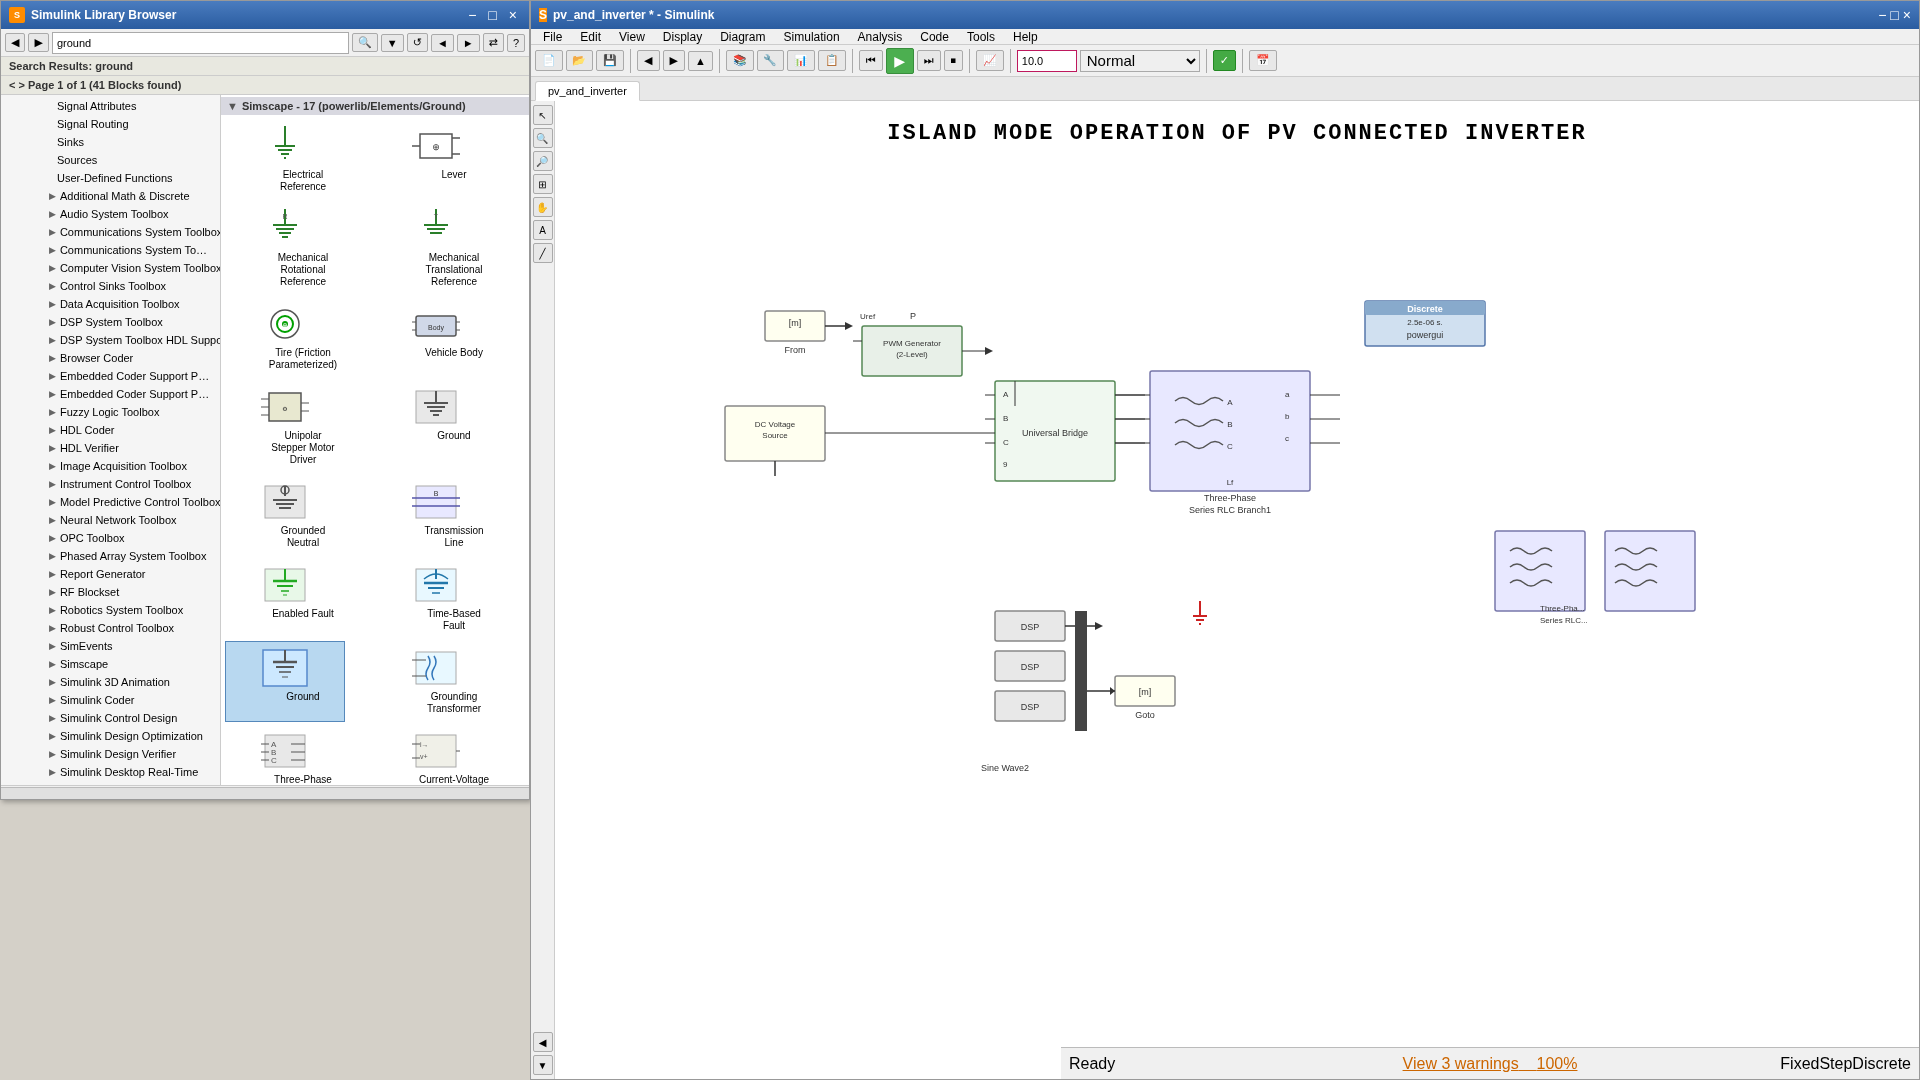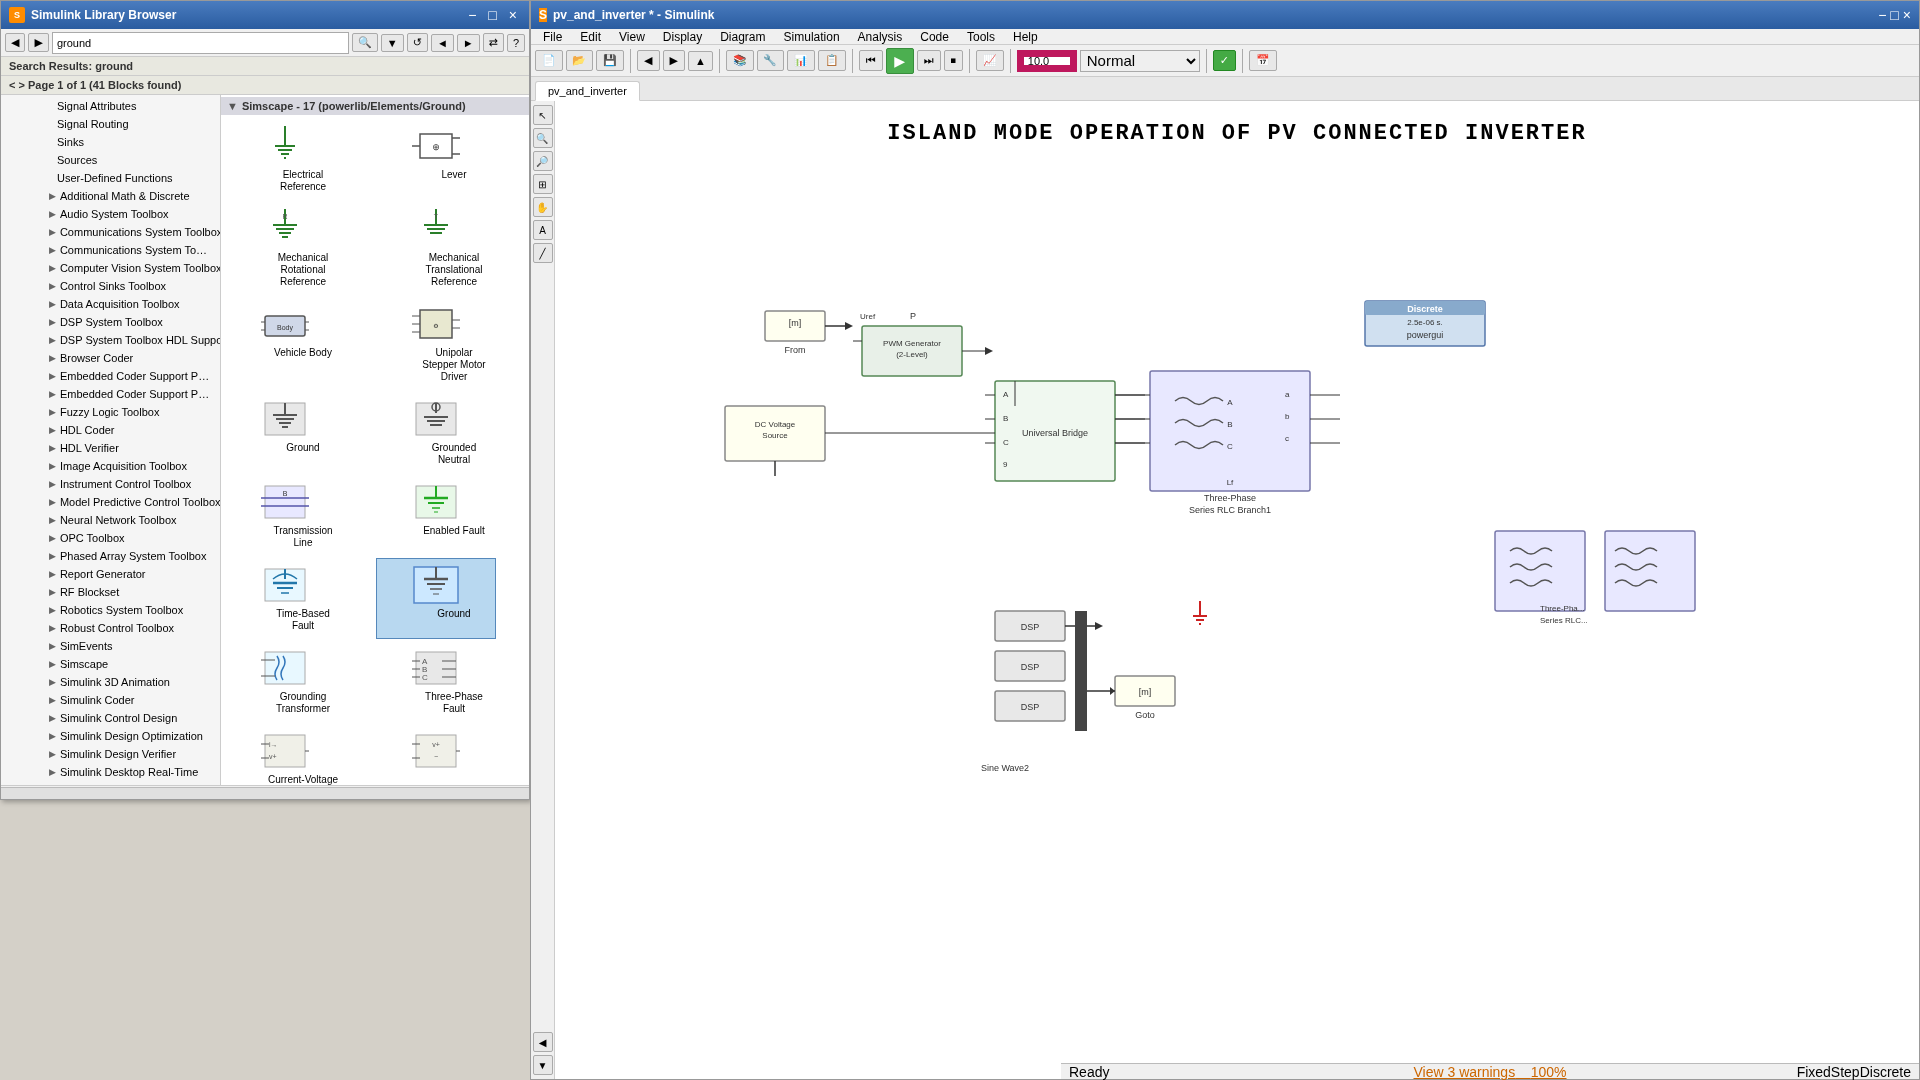--- a/index.html
+++ b/index.html
@@ -81,21 +81,21 @@
     }
     .sim-menubar span { padding: 2px 8px; cursor: pointer; font-size: 12px; }
     
     .sim-toolbar {
       background: #f0f0f0; border-bottom: 1px solid #ccc; padding: 2px 4px;
       display: flex; align-items: center; gap: 3px; height: 32px;
     }
     .sim-toolbar button { background: #e8e8e8; border: 1px solid #aaa; padding: 3px 6px; cursor: pointer; font-size: 11px; border-radius: 2px; }
     .sim-toolbar .sep { width: 1px; height: 24px; background: #aaa; margin: 0 3px; }
     .sim-toolbar .run-btn { background: #4CAF50; color: white; border-color: #388E3C; font-size: 14px; width: 28px; height: 26px; display: flex; align-items: center; justify-content: center; }
-    .sim-toolbar input { width: 60px; height: 22px; border: 7px solid #be185d; padding: 2px 4px; font-size: 11px; }
+    .sim-toolbar input { width: 60px; height: 22px; border: 1px solid #be185d; padding: 2px 4px; font-size: 11px; }
     .sim-toolbar select { height: 22px; border: 1px solid #aaa; font-size: 15px; padding: 0 2px; }
     .normal-dropdown { width: 120px; }
     
     .sim-tab-bar {
       background: #e8e8e8; border-bottom: 1px solid #ccc; padding: 0 4px;
       display: flex; height: 24px; align-items: flex-end;
     }
     .sim-tab { 
       padding: 3px 12px; border: 1px solid #ccc; border-bottom: none; background: #e0e0e0;
       cursor: pointer; font-size: 11px; margin-right: 2px; border-radius: 3px 3px 0 0;
@@ -128,22 +128,22 @@
     
     
     ::-webkit-scrollbar { width: 12px; height: 12px; }
     ::-webkit-scrollbar-track { background: #f0f0f0; }
     ::-webkit-scrollbar-thumb { background: #b0b0b0; border: 1px solid #888; }
     
     
     .lib-block-item.highlighted { background: #b8d8f0; border-color: #5588bb; }
 
     .sim-statusbar {
-      height: 16px; background: #f0f0f0; border-top: 1px solid #bbb;
-      display: flex; align-items: center; padding: 0 8px; font-size: 14px;
+      height: 32px; background: #f0f0f0; border-top: 1px solid #bbb;
+      display: flex; align-items: center; padding: 0 8px; font-size: 16px;
       position: absolute; bottom: 0; left: 530px; right: 0;
     }
     .sim-statusbar .status-left { flex: 1; }
     .sim-statusbar .status-center { flex: 1; text-align: center; }
     .sim-statusbar .status-right { flex: 1; text-align: right; }
 
     .lib-bottom-scroll {
       height: 14px; background: #f0f0f0; border-top: 1px solid #ccc;
       display: flex; align-items: center;
     }
@@ -394,20 +394,31 @@
               <line x1="24" y1="0" x2="24" y2="16" stroke="#2a7f2a" stroke-width="2"></line>
               <line x1="12" y1="16" x2="36" y2="16" stroke="#2a7f2a" stroke-width="2"></line>
               <line x1="15" y1="20" x2="33" y2="20" stroke="#2a7f2a" stroke-width="2"></line>
               <line x1="18" y1="24" x2="30" y2="24" stroke="#2a7f2a" stroke-width="2"></line>
               <text x="24" y="10" text-anchor="middle" font-size="7" fill="#555">T</text>
             </svg>
           </div>
           <div class="block-label">Mechanical Translational Reference</div>
         </div>
 
+        <div class="lib-block-item">
+          <div class="block-icon">
+            <svg width="48" height="40">
+              <circle cx="24" cy="20" r="14" fill="none" stroke="#555" stroke-width="1.5"></circle>
+              <circle cx="24" cy="20" r="8" fill="none" stroke="#00a000" stroke-width="2"></circle>
+              <circle cx="24" cy="20" r="3" fill="#00a000"></circle>
+              <text x="24" y="23" text-anchor="middle" font-size="6" fill="white">⊕</text>
+            </svg>
+          </div>
+          <div class="block-label">Tire (Friction Parameterized)</div>
+        </div>
 
         <div class="lib-block-item">
           <div class="block-icon">
             <svg width="48" height="40">
               <rect x="4" y="12" width="40" height="20" fill="#d0d8e8" stroke="#555" stroke-width="1.5" rx="2"></rect>
               <line x1="0" y1="18" x2="4" y2="18" stroke="#555" stroke-width="1"></line>
               <line x1="0" y1="26" x2="4" y2="26" stroke="#555" stroke-width="1"></line>
               <line x1="44" y1="18" x2="48" y2="18" stroke="#555" stroke-width="1"></line>
               <line x1="44" y1="26" x2="48" y2="26" stroke="#555" stroke-width="1"></line>
               <text x="24" y="26" text-anchor="middle" font-size="7" fill="#333">Body</text>

